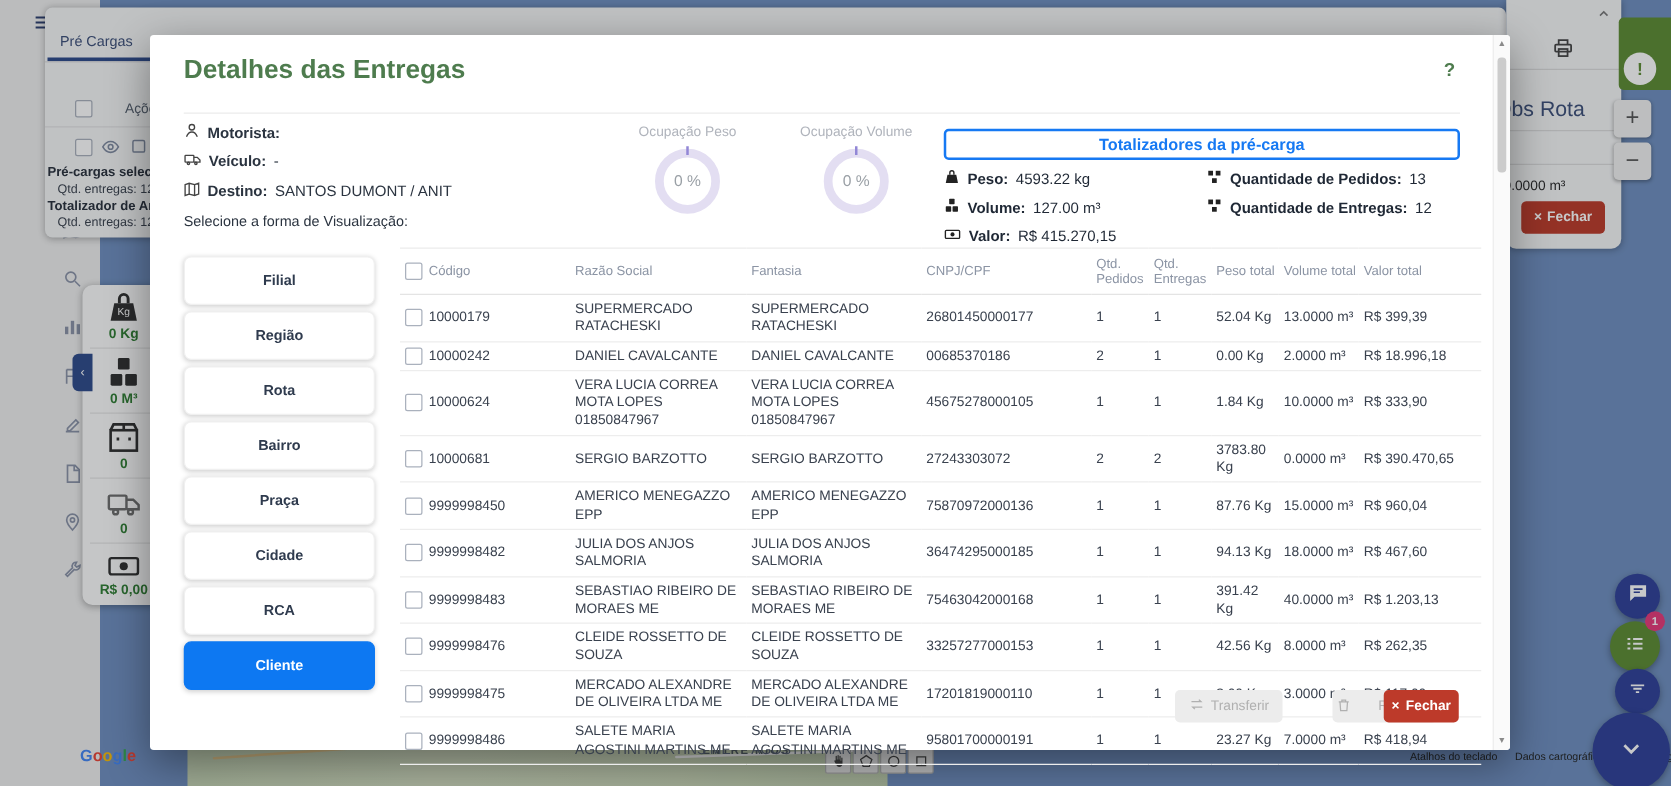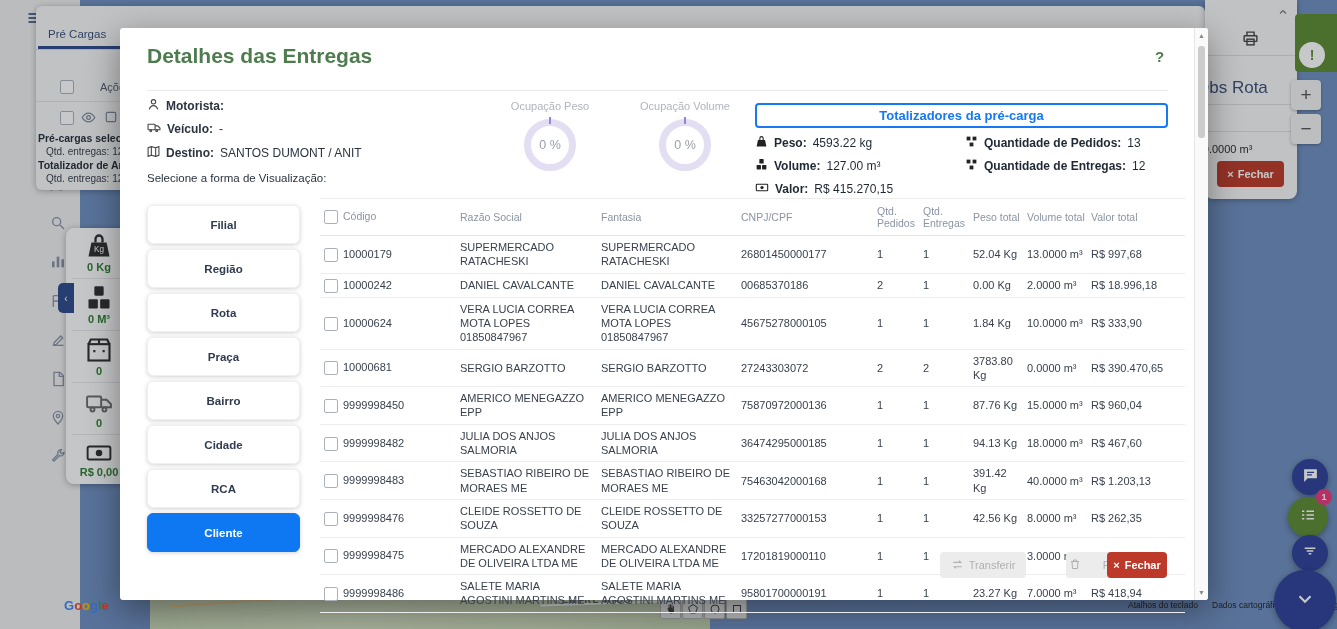--- a/index.html
+++ b/index.html
@@ -378,24 +378,24 @@
     <div class="vbtn">
           <span>Filial</span>
         </div>
         <div class="vbtn">
           <span>Região</span>
         </div>
         <div class="vbtn">
           <span>Rota</span>
         </div>
         <div class="vbtn">
+          <span>Bairro</span>
+        </div>
+        <div class="vbtn">
           <span>Praça</span>
-        </div>
-        <div class="vbtn">
-          <span>Bairro</span>
         </div>
         <div class="vbtn">
           <span>Cidade</span>
         </div>
         <div class="vbtn">
           <span>RCA</span>
         </div>
         <div class="vbtn active">
           <span>Cliente</span>
         </div>
@@ -431,21 +431,21 @@
 
             <tr>
               <td><span class="cb" style="margin-right:5px;"></span><span>10000179</span></td>
               <td>SUPERMERCADO RATACHESKI</td>
               <td>SUPERMERCADO RATACHESKI</td>
               <td>26801450000177</td>
               <td>1</td>
               <td>1</td>
               <td>52.04 Kg</td>
               <td>13.0000 m³</td>
-              <td>R$ 997,68</td>
+              <td>R$ 399,39</td>
             </tr>
 
             <tr>
               <td><span class="cb" style="margin-right:5px;"></span><span>10000242</span></td>
               <td>DANIEL CAVALCANTE</td>
               <td>DANIEL CAVALCANTE</td>
               <td>00685370186</td>
               <td>2</td>
               <td>1</td>
               <td>0.00 Kg</td>

